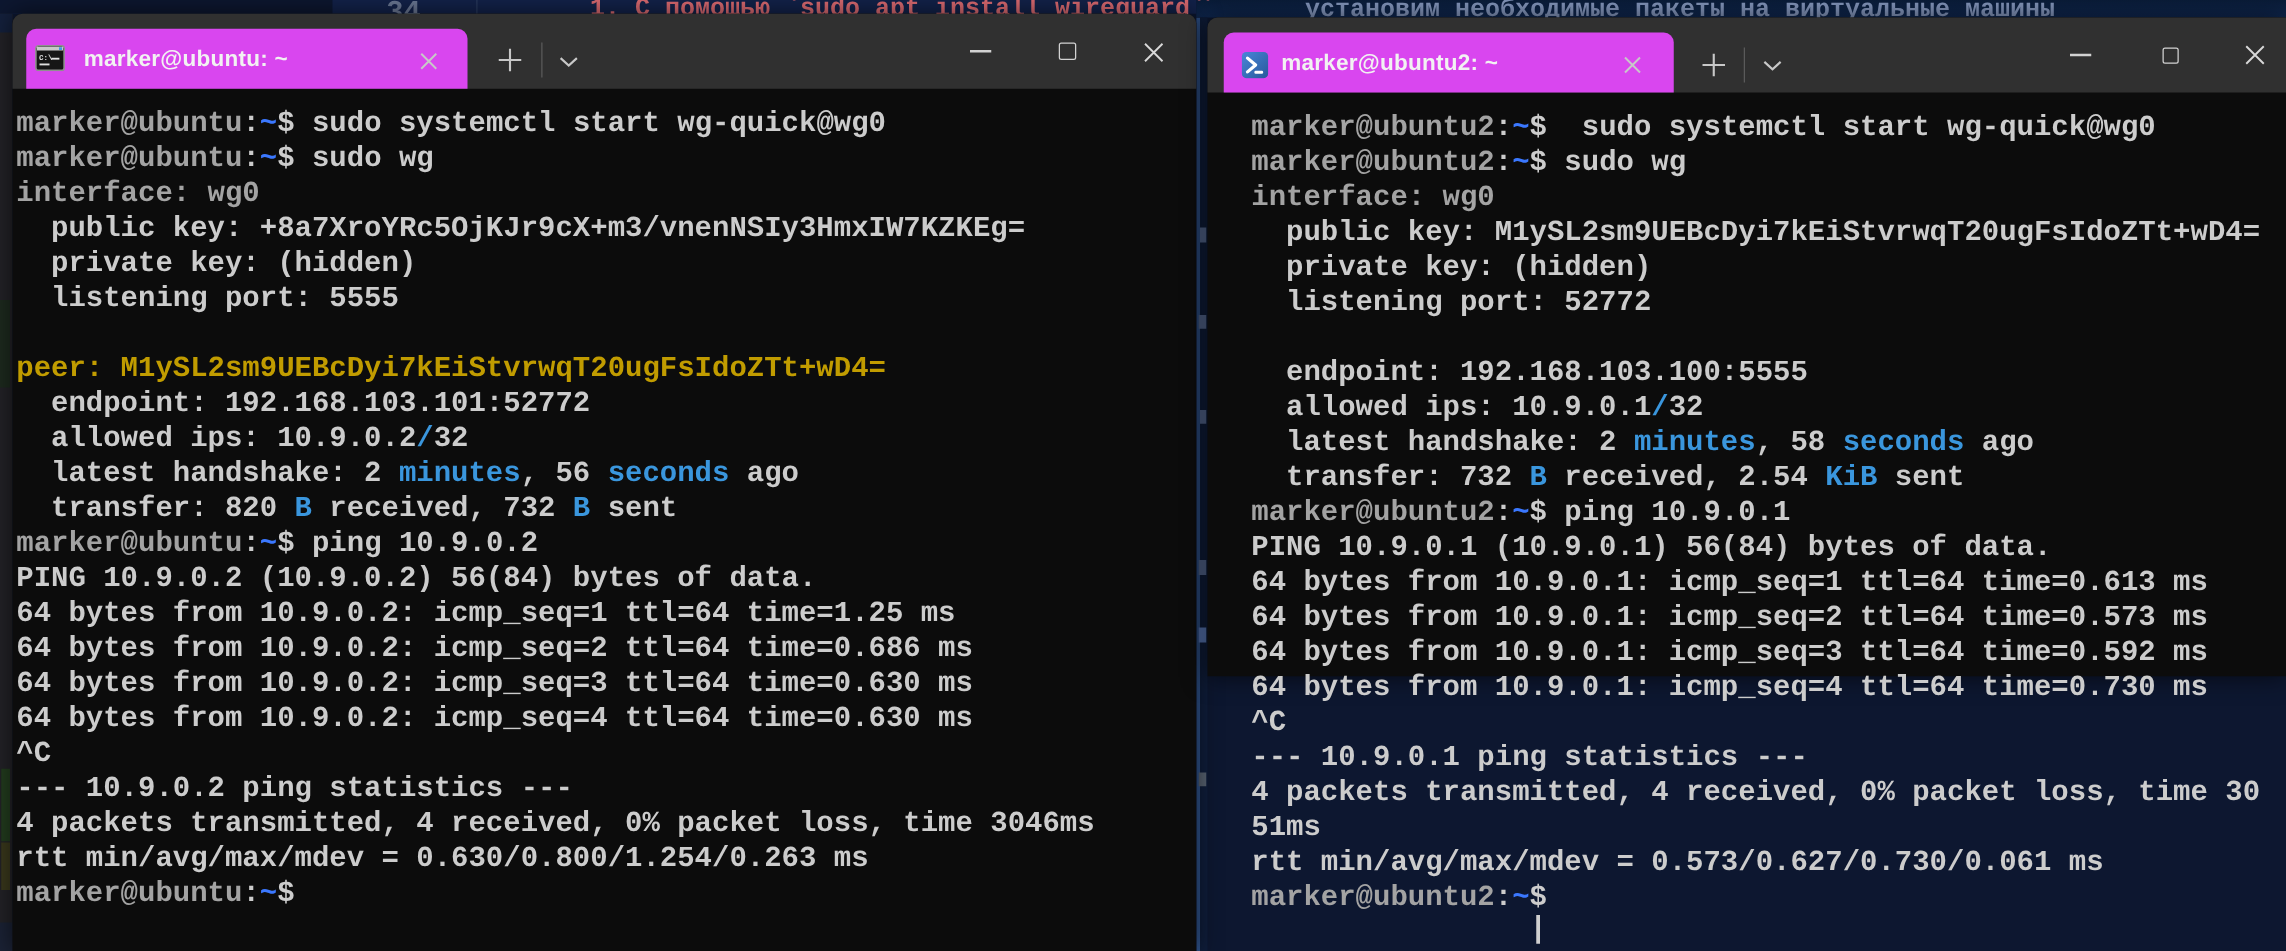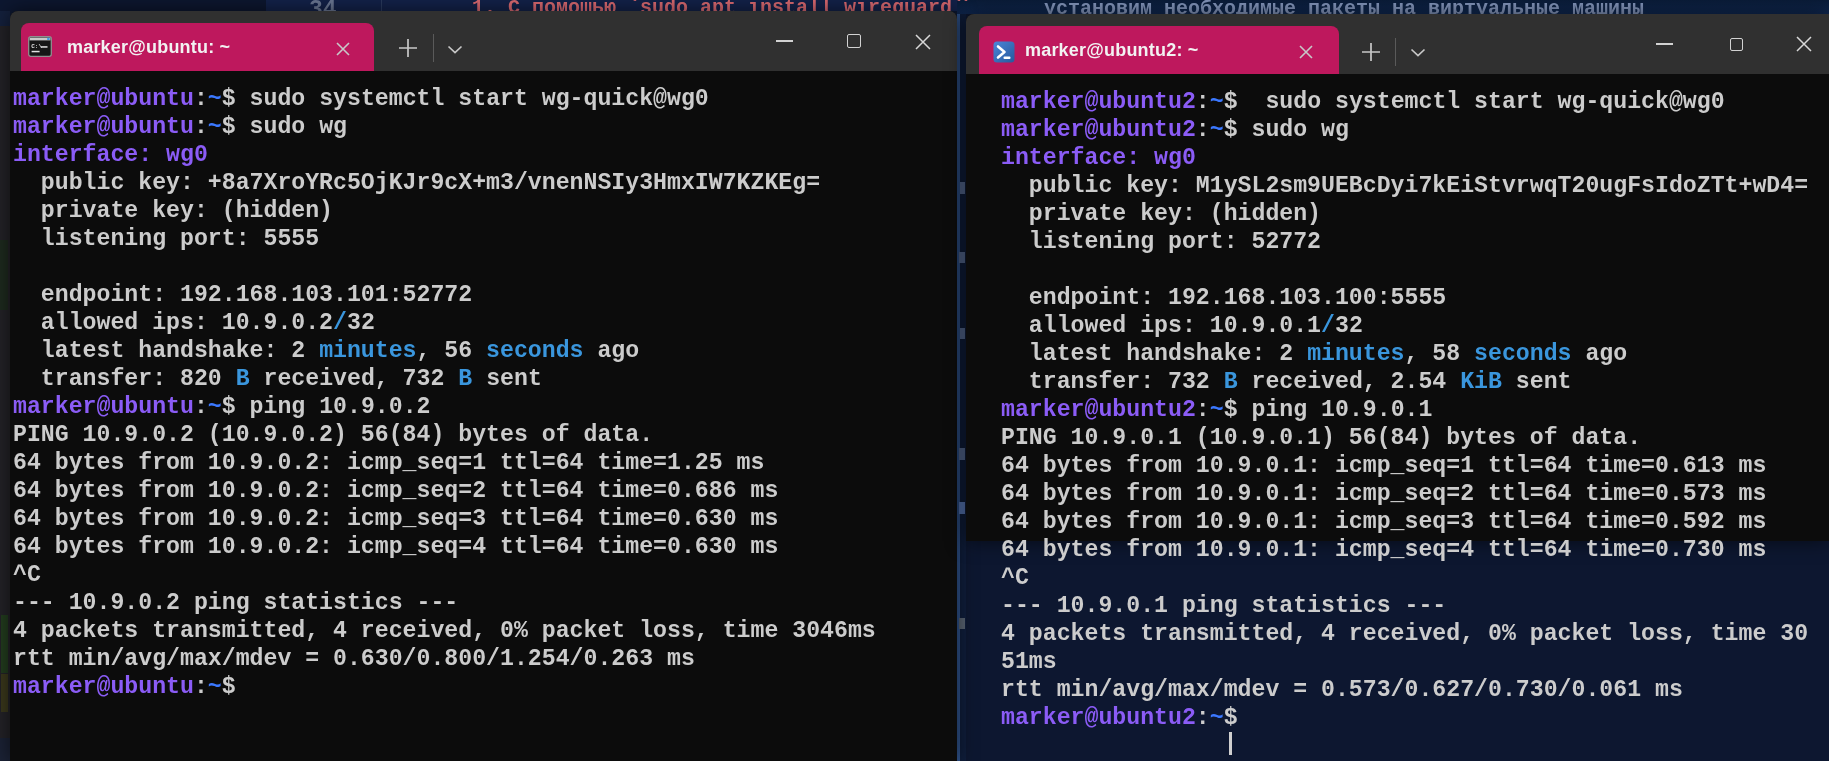--- a/index.html
+++ b/index.html
@@ -10,29 +10,29 @@
   #bgdoc{font-family:"Liberation Mono",monospace;font-weight:bold}
   #bgright{left:957px;top:0;width:872px;height:14px;background:linear-gradient(180deg,#0a1c38,#0f2750);overflow:hidden}
   #sliverL{left:0;top:11px;width:10px;height:750px;background:#232227;overflow:hidden}
   #sliverM{left:957px;top:14px;width:9px;height:747px;background:#0f1d3a;overflow:hidden}
   #sliverM .vline{left:0;top:0;width:2.5px;height:747px;background:#2e5188}
   
   .win{position:absolute;background:#0c0c0c;box-shadow:0 0 20px rgba(0,0,0,.6)}
   #winL{left:10px;top:11px;width:947px;height:750px;border-radius:8px 8px 0 0}
   #winR{left:966px;top:14px;width:863px;height:527px;border-radius:8px 0 0 0}
   .titlebar{position:absolute;left:0;top:0;width:100%;height:60px;background:#303030;border-radius:8px 8px 0 0}
-  .tab{position:absolute;background:#be185d;border-radius:8px 8px 0 0}
+  .tab{position:absolute;background:#d946ef;border-radius:8px 8px 0 0}
   #winL .tab{left:11px;top:12px;width:353px;height:48px}
   #winR .tab{left:13px;top:12px;width:360px;height:48px}
   #winR .titlebar{border-radius:8px 0 0 0}
   .tabtitle{position:absolute;color:#f2f2f2;font-size:18px;font-weight:bold;letter-spacing:.2px;white-space:pre}
   .ctl{position:absolute}
   
   pre.term{position:absolute;margin:0;font-family:"Liberation Mono",monospace;font-weight:bold;font-size:23.2px;line-height:28px;color:#ccc;white-space:pre}
-  .g{color:#8b5cf6}.b{color:#3b78ff}.c{color:#3a96dd}.y{color:#c19c00}
+  .g{color:#a3a3a3}.b{color:#3b78ff}.c{color:#3a96dd}.y{color:#c19c00}
   .frag{position:absolute;background:#55688f}
 </style></head>
 <body>
 
 <div class="abs" id="bgright"></div>
 <div class="abs" id="bgleft">
     <div class="abs gutter"></div>
   </div>
 <div class="abs" id="bgdoc" style="left:309px;top:-3px;font-size:23px;color:#6b7894;">34</div>
 <div class="abs" id="bgdoc2" style="position:absolute;left:472px;top:-4px;font-size:20px;color:#dd6b72;font-family:'Liberation Mono',monospace;font-weight:bold;white-space:pre">1. С помощью `sudo apt install wireguard`</div>
@@ -90,20 +90,21 @@
     </svg>
   </div>
 </div>
 <pre class="term" style="left:13px;top:85px"><span class="g">marker@ubuntu</span>:<span class="b">~</span>$ sudo systemctl start wg-quick@wg0
 <span class="g">marker@ubuntu</span>:<span class="b">~</span>$ sudo wg
 <span class="g">interface: wg0</span>
   public key: +8a7XroYRc5OjKJr9cX+m3/vnenNSIy3HmxIW7KZKEg=
   private key: (hidden)
   listening port: 5555
 
+<span class="y">peer: M1ySL2sm9UEBcDyi7kEiStvrwqT20ugFsIdoZTt+wD4=</span>
   endpoint: 192.168.103.101:52772
   allowed ips: 10.9.0.2<span class="c">/</span>32
   latest handshake: 2 <span class="c">minutes</span>, 56 <span class="c">seconds</span> ago
   transfer: 820 <span class="c">B</span> received, 732 <span class="c">B</span> sent
 <span class="g">marker@ubuntu</span>:<span class="b">~</span>$ ping 10.9.0.2
 PING 10.9.0.2 (10.9.0.2) 56(84) bytes of data.
 64 bytes from 10.9.0.2: icmp_seq=1 ttl=64 time=1.25 ms
 64 bytes from 10.9.0.2: icmp_seq=2 ttl=64 time=0.686 ms
 64 bytes from 10.9.0.2: icmp_seq=3 ttl=64 time=0.630 ms
 64 bytes from 10.9.0.2: icmp_seq=4 ttl=64 time=0.630 ms

